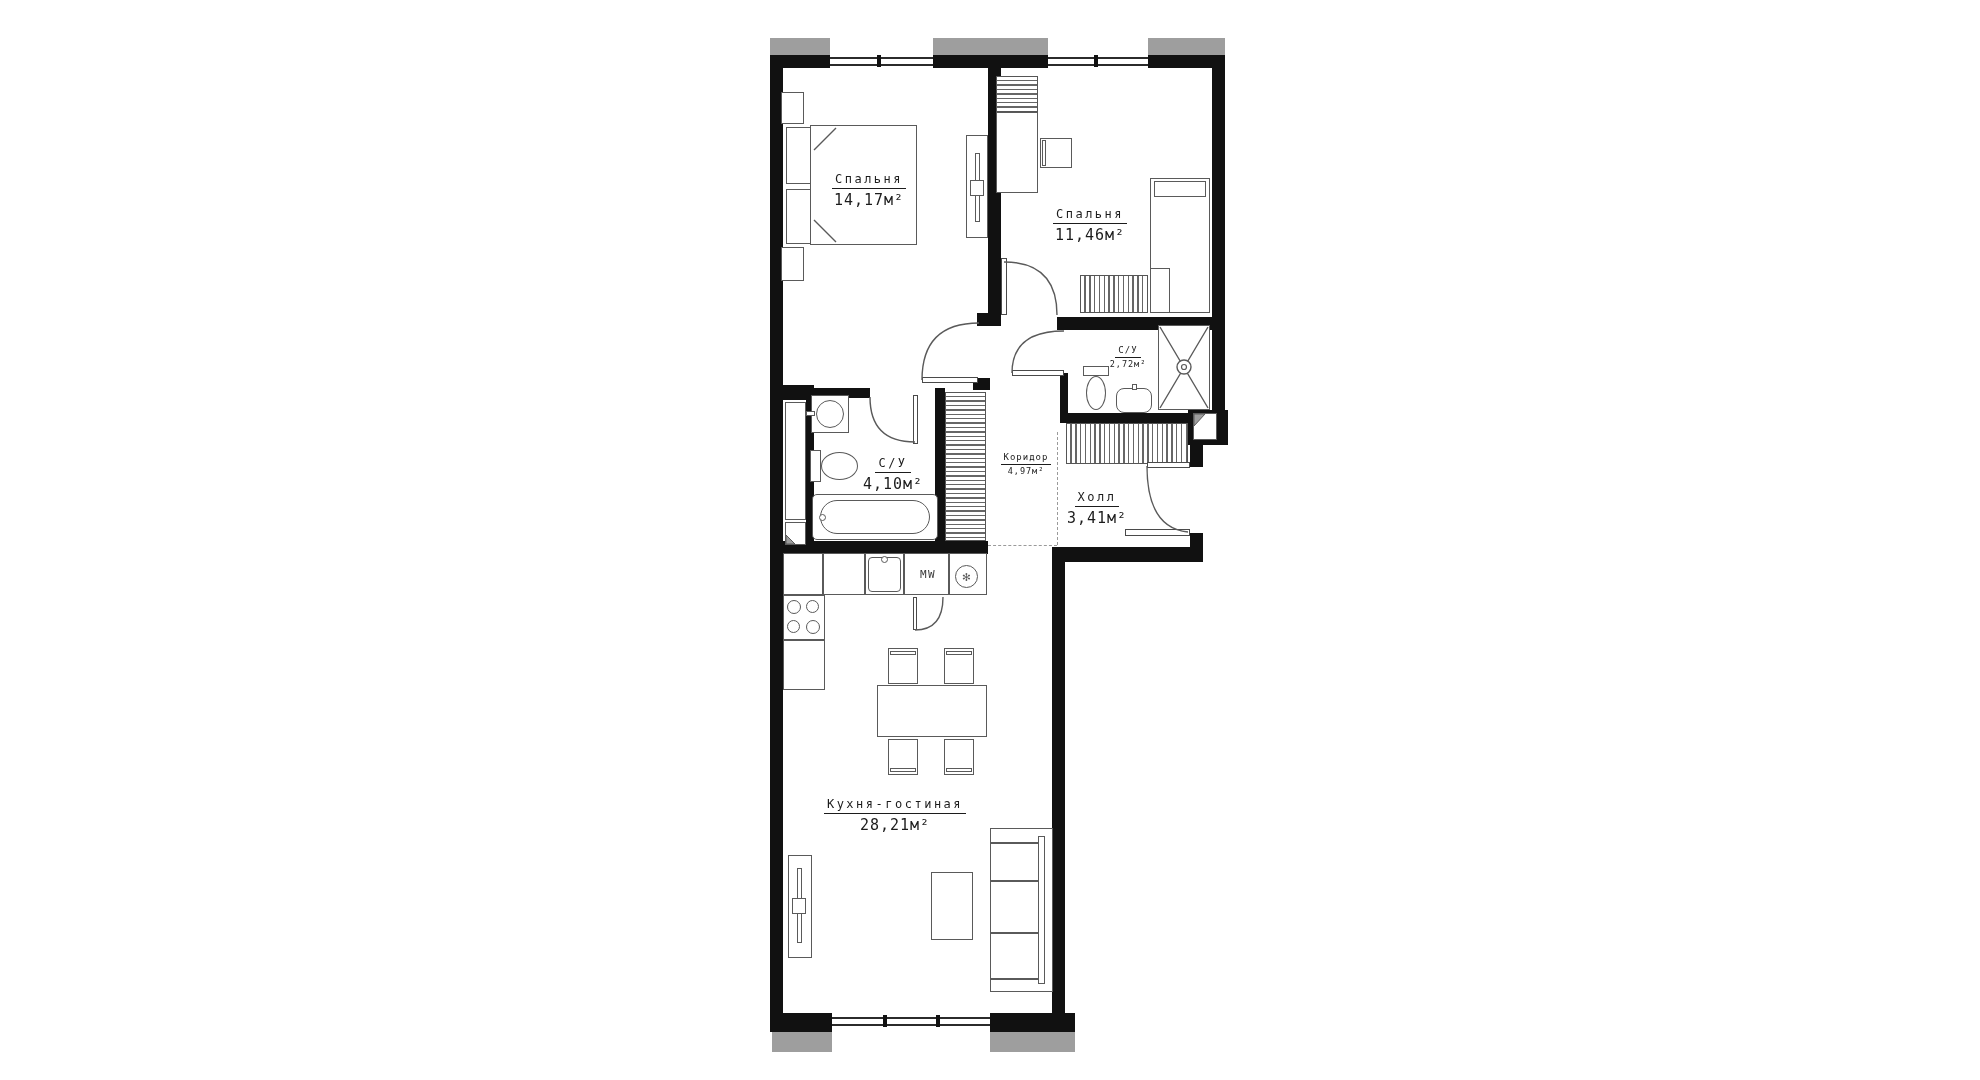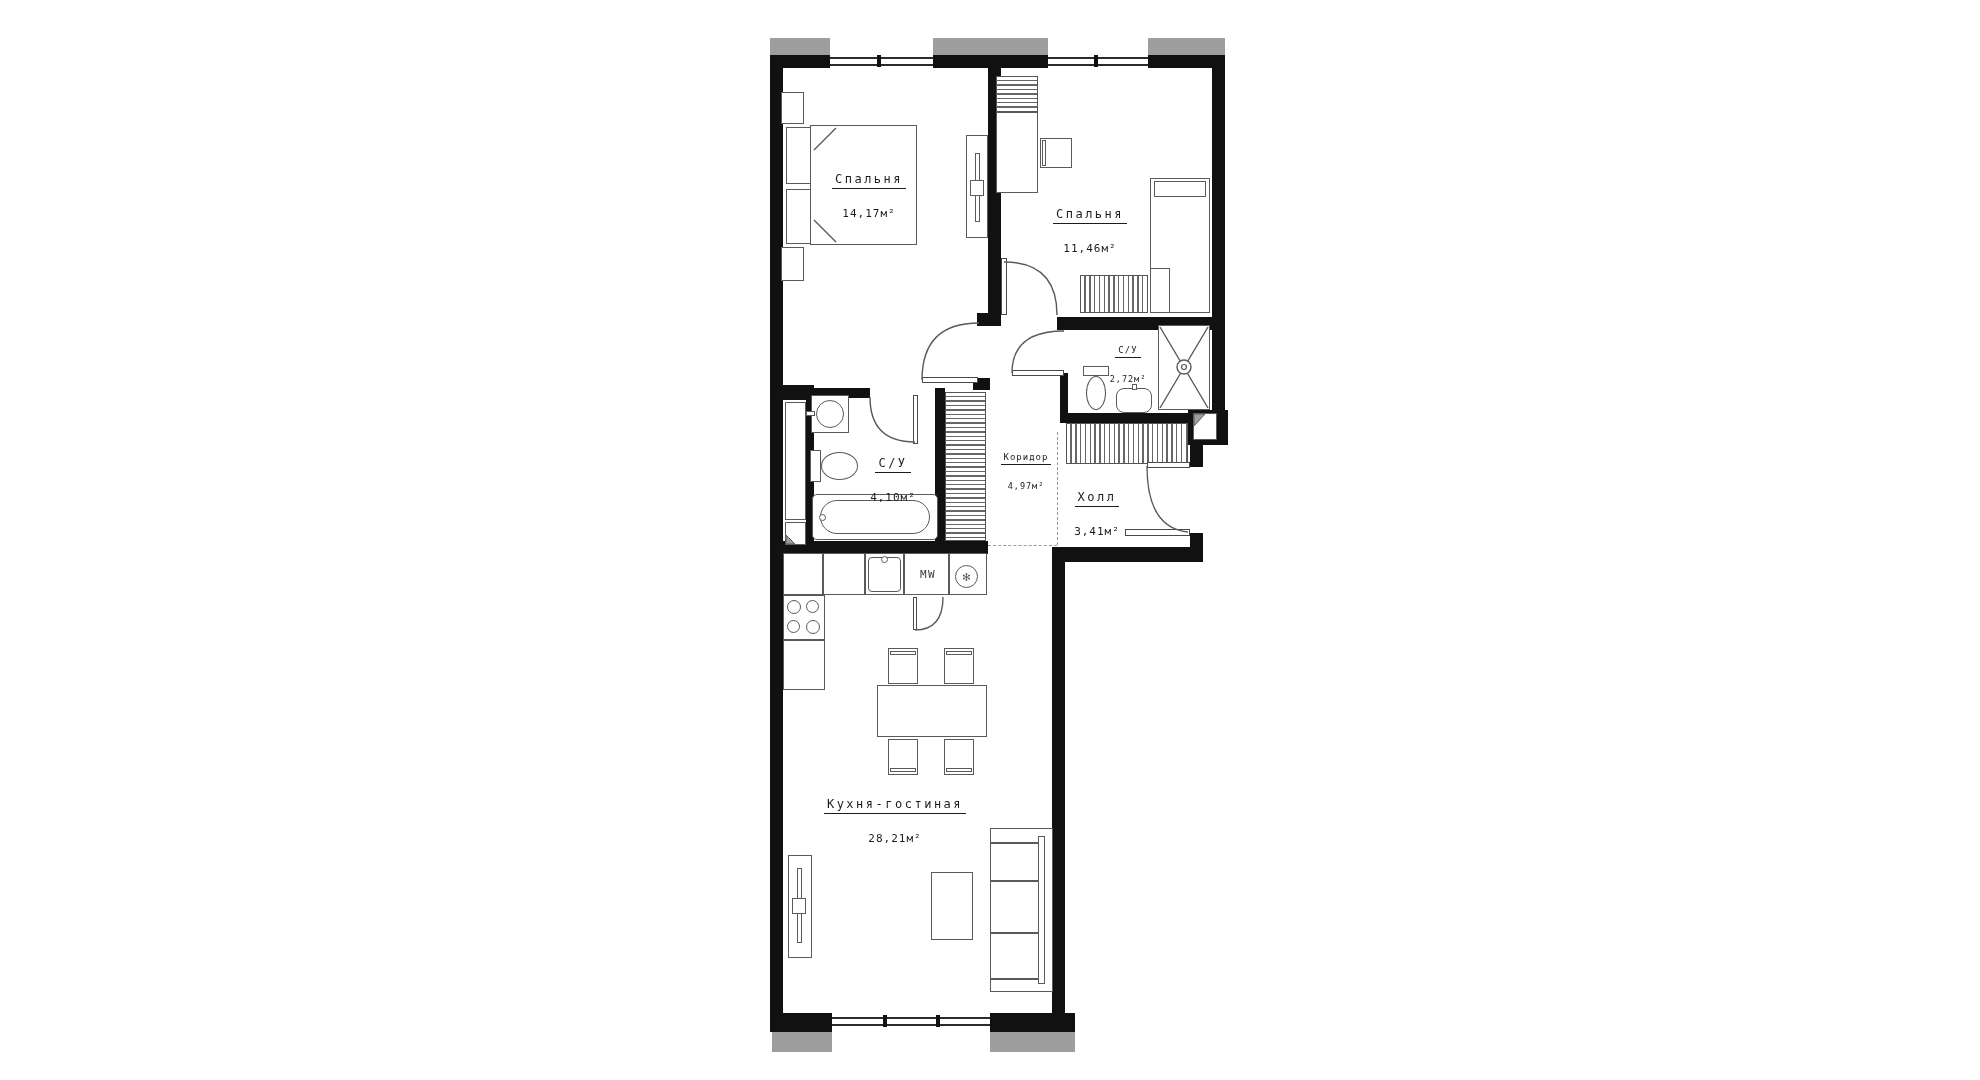--- a/index.html
+++ b/index.html
@@ -14,23 +14,23 @@
   .hatch-h{position:absolute;box-sizing:border-box;border:1.2px solid #555;
      background:repeating-linear-gradient(to bottom,#fff 0 3px,#666 3px 4.4px);}
   .hatch-v{position:absolute;box-sizing:border-box;border:1.2px solid #555;
      background:repeating-linear-gradient(to right,#fff 0 3.4px,#666 3.4px 4.8px);}
   .leaf{position:absolute;background:#fff;border:1.1px solid #4a4a4a;box-sizing:border-box;}
   .dashv{position:absolute;width:0;border-left:1.5px dashed #9a9a9a;}
   .dashh{position:absolute;height:0;border-top:1.5px dashed #9a9a9a;}
   .rlabel{position:absolute;text-align:center;color:#1c1c1c;}
   .rname{display:inline-block;border-bottom:1.3px solid #1c1c1c;padding:0 3px 2px;
          font-size:12px;letter-spacing:2.5px;white-space:nowrap;}
-  .rarea{font-size:11px;letter-spacing:1px;margin-top:18px;white-space:nowrap;}
+  .rarea{font-size:15px;letter-spacing:1px;margin-top:2px;white-space:nowrap;}
   .small .rname{font-size:9px;letter-spacing:1px;border-bottom-width:1px;}
-  .small .rarea{font-size:8.5px;margin-top:16px;}
+  .small .rarea{font-size:8.5px;margin-top:1px;}
   .mwtext{position:absolute;font-size:11px;letter-spacing:1.5px;color:#3a3a3a;}
   .fan{position:absolute;border:1.3px solid #5a5a5a;border-radius:50%;box-sizing:border-box;
        display:flex;align-items:center;justify-content:center;font-size:13px;color:#5a5a5a;background:#fff;}
   svg.overlay{position:absolute;left:0;top:0;pointer-events:none;}
   .inner{position:absolute;background:#fff;border:1px solid var(--furniture_line,#5a5a5a);box-sizing:border-box;}
 </style>
 </head>
 <body>
 
 <div class="canvas">

